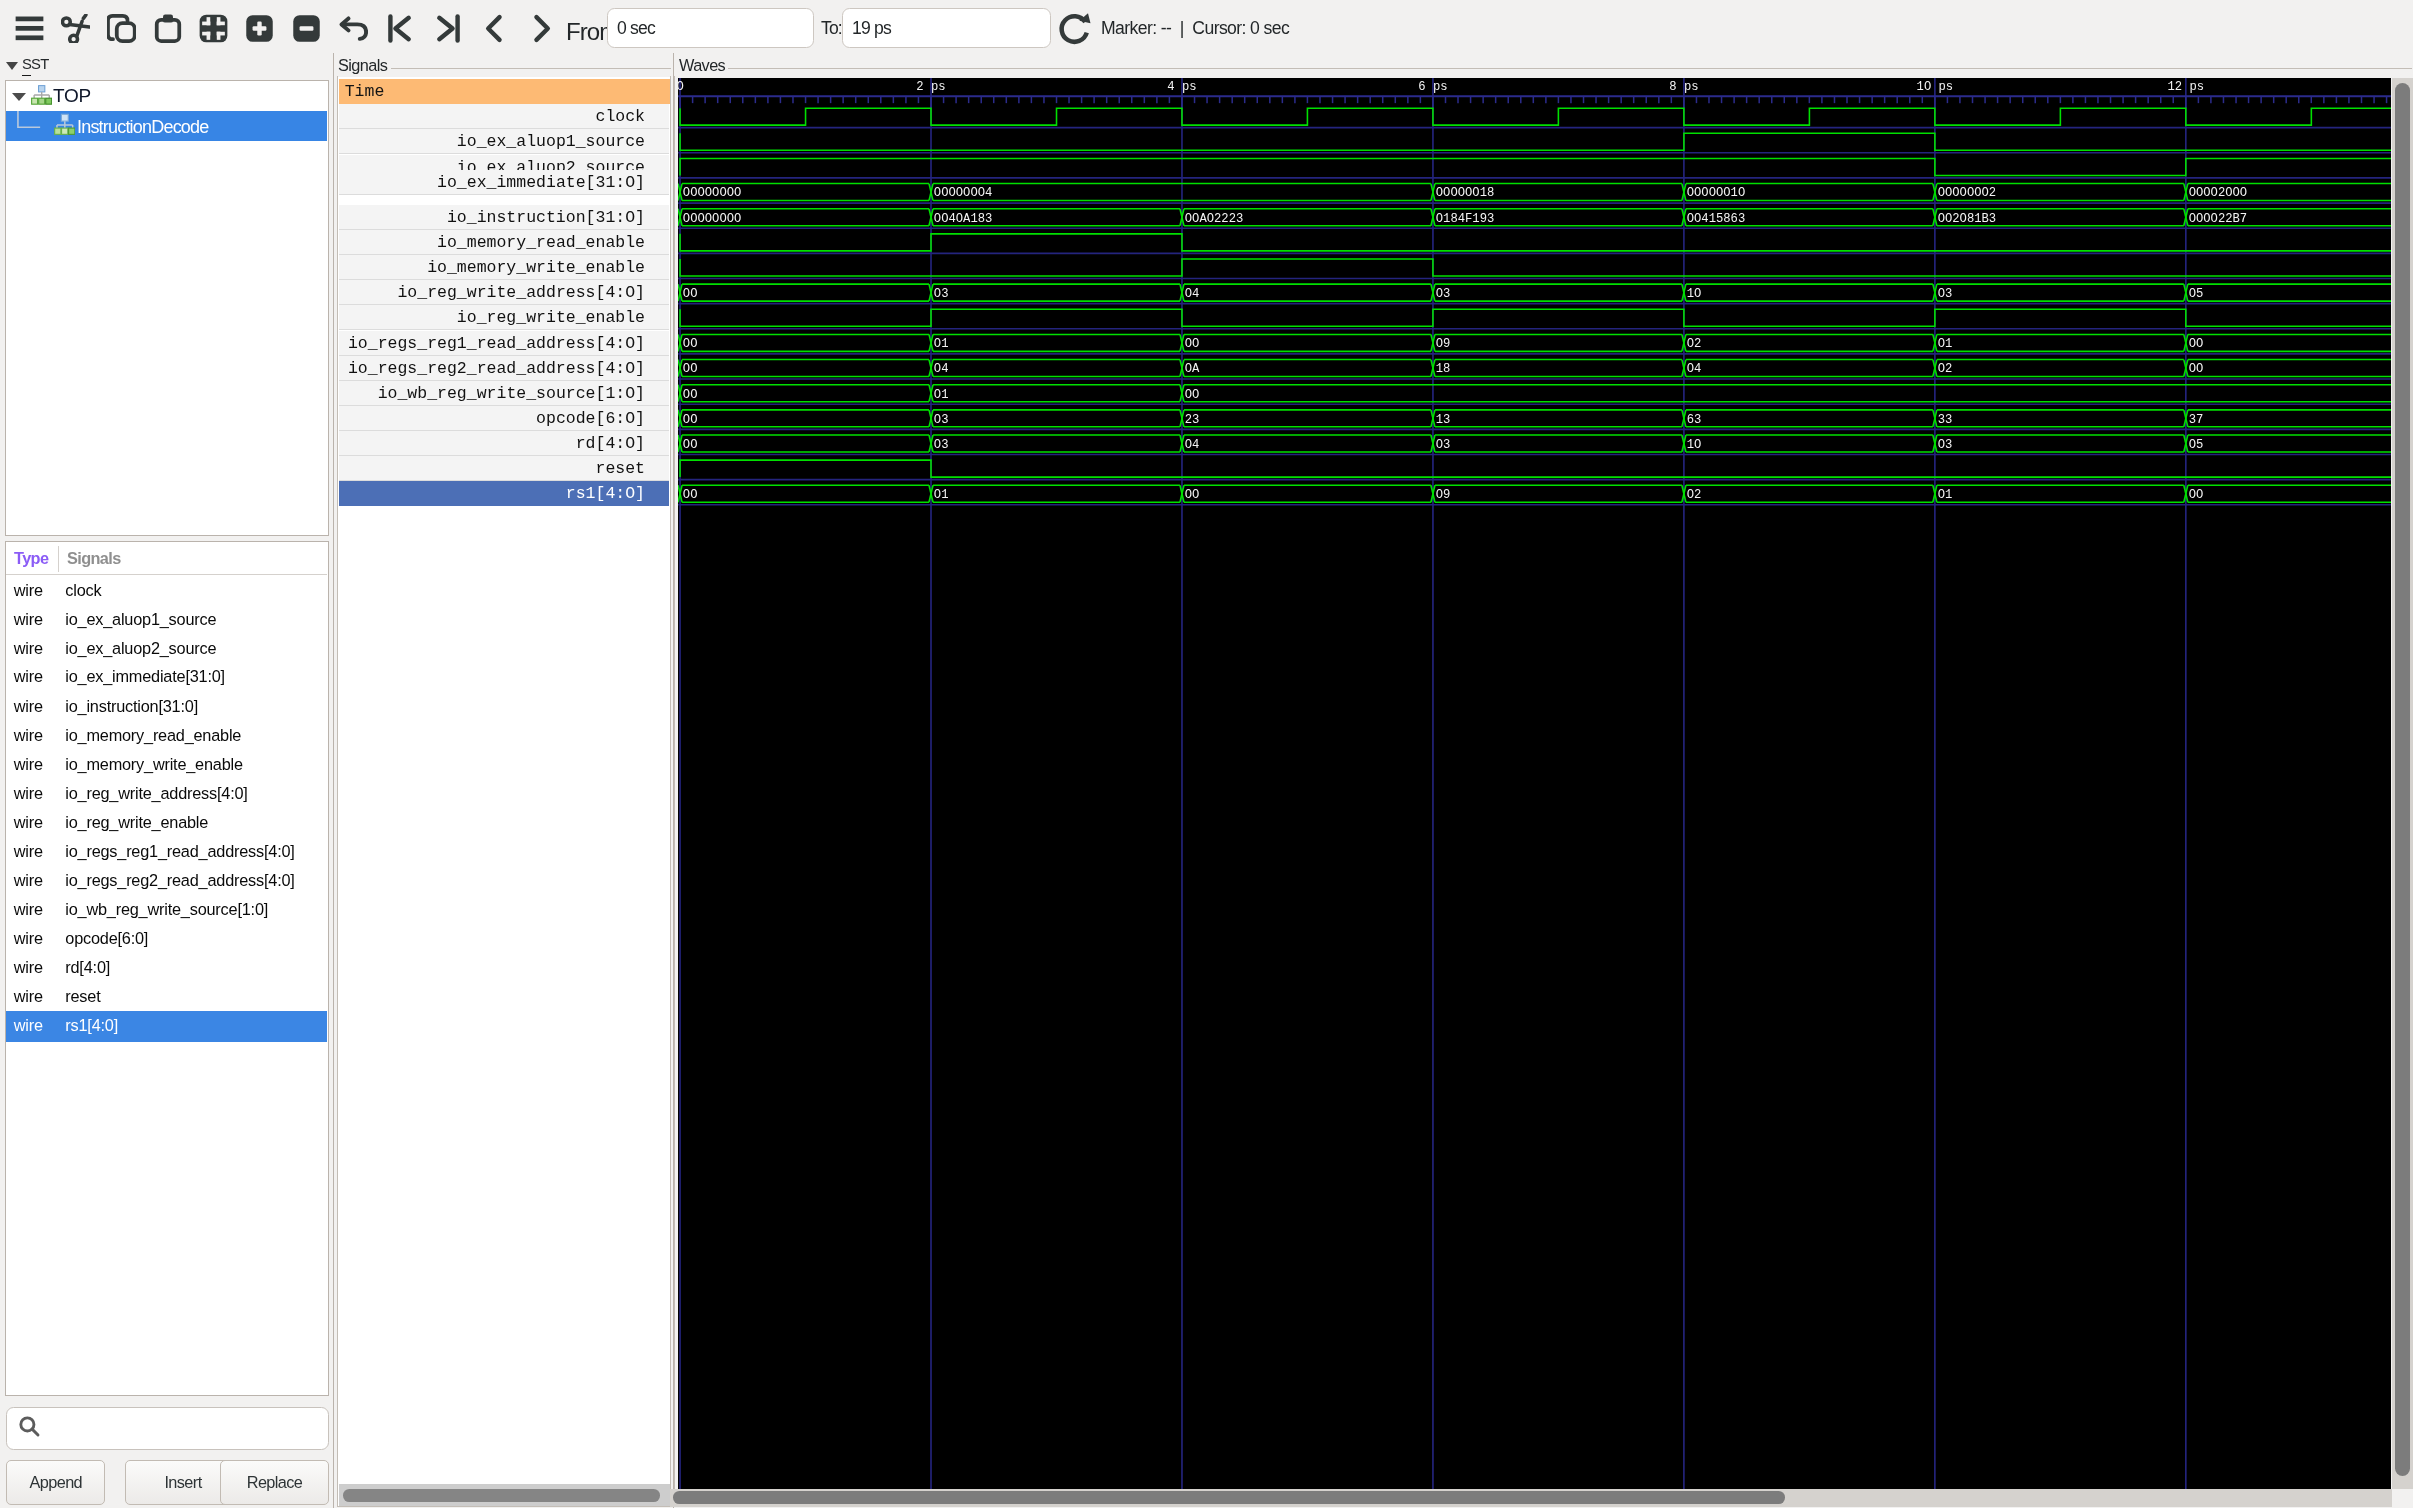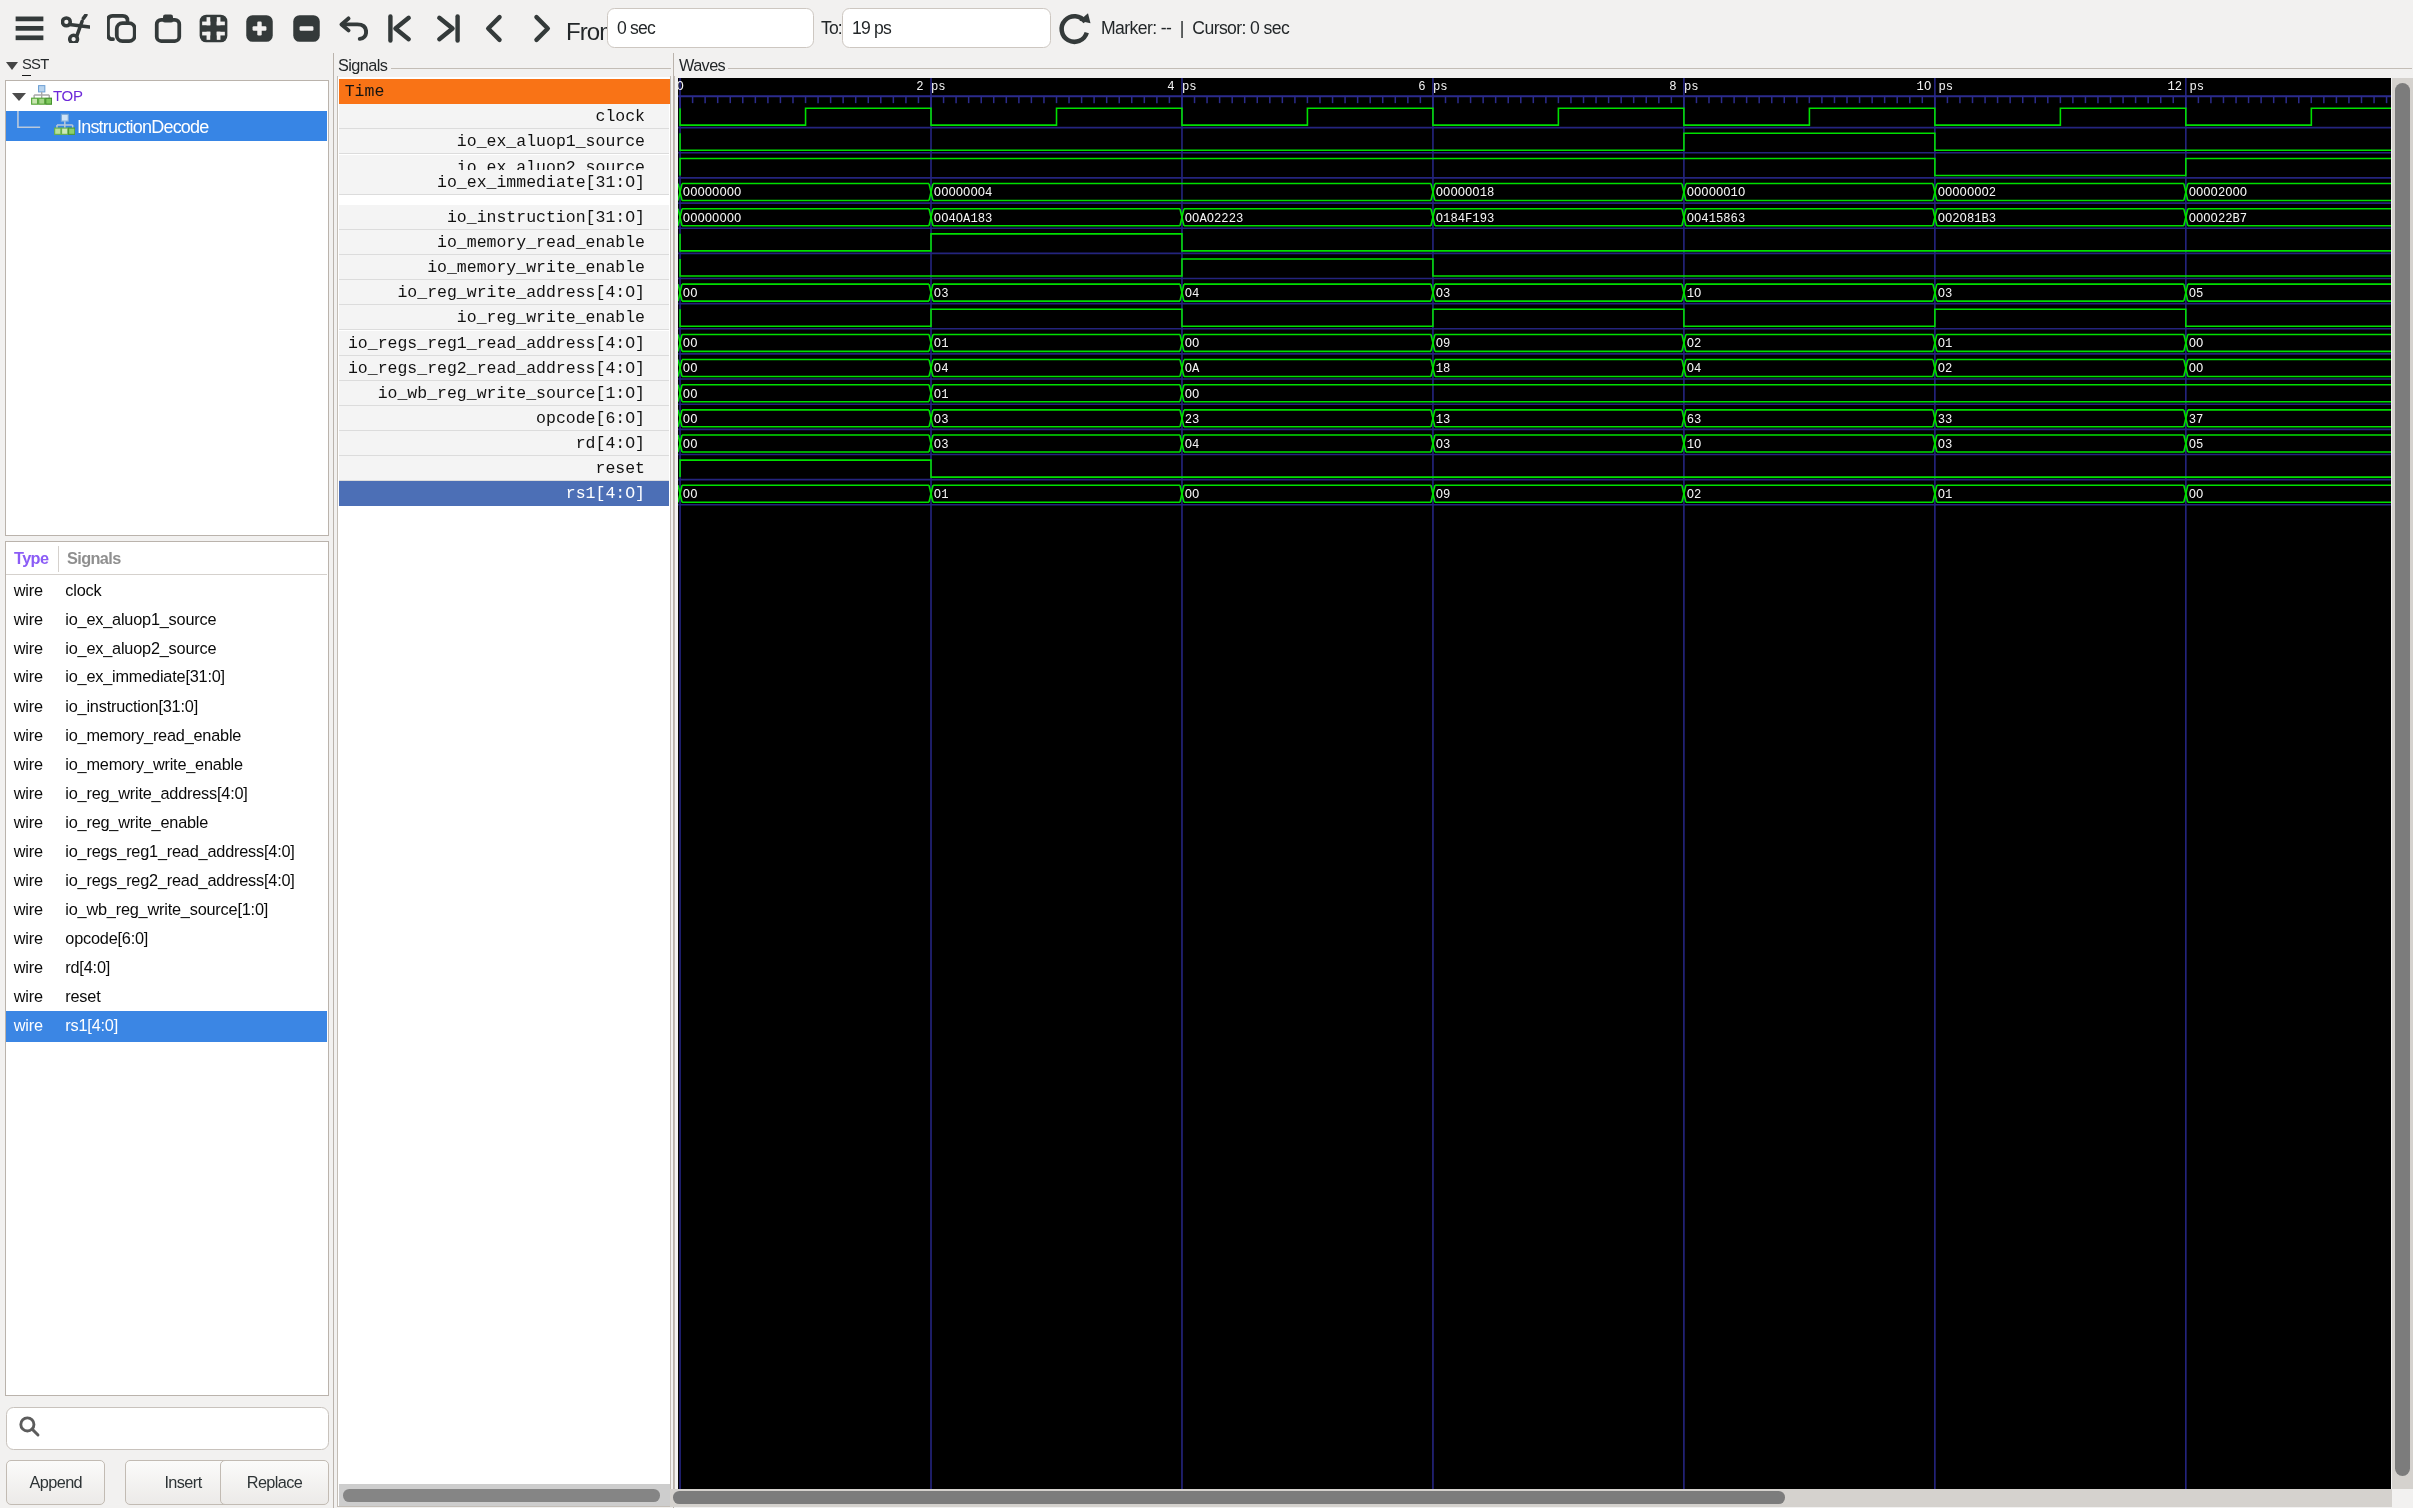--- a/index.html
+++ b/index.html
@@ -127,21 +127,21 @@
 <div class="panel" style="left:5px;top:80px;width:324px;height:456px"></div>
 
 <div class="abs" style="left:12px;top:93px;width:0;height:0;border-left:7.5px solid transparent;border-right:7.5px solid transparent;border-top:8.2px solid #4c4c4c"></div>
 <svg class="abs" style="left:31px;top:85px" width="21.4" height="21.4" viewBox="0 0 34 34">
  <rect x="12" y="1" width="10" height="10" fill="#b9d4ee" stroke="#6b9fd4" stroke-width="1.6"></rect>
  <path d="M17 11 L17 16 M5 16 L29 16 M5 16 L5 21 M17 16 L17 21 M29 16 L29 21" stroke="#a8a8a8" stroke-width="2.2" fill="none"></path>
  <rect x="1" y="21" width="9.5" height="9.5" fill="#c8e6b0" stroke="#57a639" stroke-width="1.8"></rect>
  <rect x="12.2" y="21" width="9.5" height="9.5" fill="#a5d68a" stroke="#57a639" stroke-width="1.8"></rect>
  <rect x="23.4" y="21" width="9.5" height="9.5" fill="#7fc95e" stroke="#3d8b24" stroke-width="1.8"></rect>
 </svg>
-<div class="abs" style="left:53px;top:82px;font-size:15px;letter-spacing:-0.3px;color:#6d28d9;line-height:28px;">TOP</div>
+<div class="abs" style="left:53px;top:82px;font-size:19px;letter-spacing:-0.3px;color:#0f172a;line-height:28px;">TOP</div>
 
 <div class="abs" style="left:6.3px;top:111px;width:321px;height:29.5px;background:#3785e5"></div>
 <svg class="abs" style="left:17px;top:111px" width="25" height="17.6" viewBox="0 0 40 28">
  <path d="M1.5 0 L1.5 26 L37 26" stroke="#b8c8dc" stroke-width="2.6" fill="none"></path>
 </svg>
 <svg class="abs" style="left:54px;top:113px" width="21" height="24.5" viewBox="0 0 33 39">
  <rect x="11.5" y="2" width="11" height="11" fill="#cfe3f5" stroke="#7aa8d8" stroke-width="1.8"></rect>
  <path d="M17 13 L17 19 M4.5 19 L29.5 19 M4.5 19 L4.5 24 M17 19 L17 24 M29.5 19 L29.5 24" stroke="#b9c9da" stroke-width="2.4" fill="none"></path>
  <rect x="0.8" y="24" width="10" height="10" fill="#b8e09b" stroke="#68b14a" stroke-width="1.8"></rect>
  <rect x="11.8" y="24" width="10" height="10" fill="#cdeab8" stroke="#68b14a" stroke-width="1.8"></rect>
@@ -227,21 +227,21 @@
 <div class="btn" style="left:6.3px;width:99px">Append</div>
 <div class="btn" style="left:125px;width:116px">Insert</div>
 <div class="btn" style="left:220px;width:109px">Replace</div>
 
 <div class="lbl" style="left:338px;top:56px;font-size:16.3px">Signals</div>
 <div class="abs" style="left:391px;top:68px;width:280px;height:1.3px;background:#c3bdb6"></div>
 <div class="abs" style="left:337px;top:76px;width:1.3px;height:1431px;background:#c3bdb6"></div>
 <div class="abs" style="left:670px;top:76px;width:1.3px;height:1431px;background:#c3bdb6"></div>
 <div class="abs" style="left:337px;top:1506px;width:334px;height:1.3px;background:#c3bdb6"></div>
 <div class="abs" style="left:338px;top:77px;width:332px;height:1429px;background:#fff"></div>
-<div class="abs" style="left:339px;top:79px;width:331px;height:25px;background:#f97316;font-family:'Liberation Mono',monospace;font-size:16.5px;color:#141414;line-height:25px"><span style="margin-left:5.7px">Time</span></div>
+<div class="abs" style="left:339px;top:79px;width:331px;height:25px;background:#fdba74;font-family:'Liberation Mono',monospace;font-size:16.5px;color:#141414;line-height:25px"><span style="margin-left:5.7px">Time</span></div>
 <div class="sigrow" style="top:104px">clock</div>
 <div class="sigrow" style="top:129px">io_ex_aluop1_source</div>
 <div class="sigrow" style="top:155px">io_ex_aluop2_source</div>
 <div class="sigrow" style="top:170px">io_ex_immediate[31:O]</div>
 <div class="sigrow" style="top:205px">io_instruction[31:O]</div>
 <div class="sigrow" style="top:230px">io_memory_read_enable</div>
 <div class="sigrow" style="top:255px">io_memory_write_enable</div>
 <div class="sigrow" style="top:280px">io_reg_write_address[4:O]</div>
 <div class="sigrow" style="top:305px">io_reg_write_enable</div>
 <div class="sigrow" style="top:331px">io_regs_reg1_read_address[4:O]</div>

